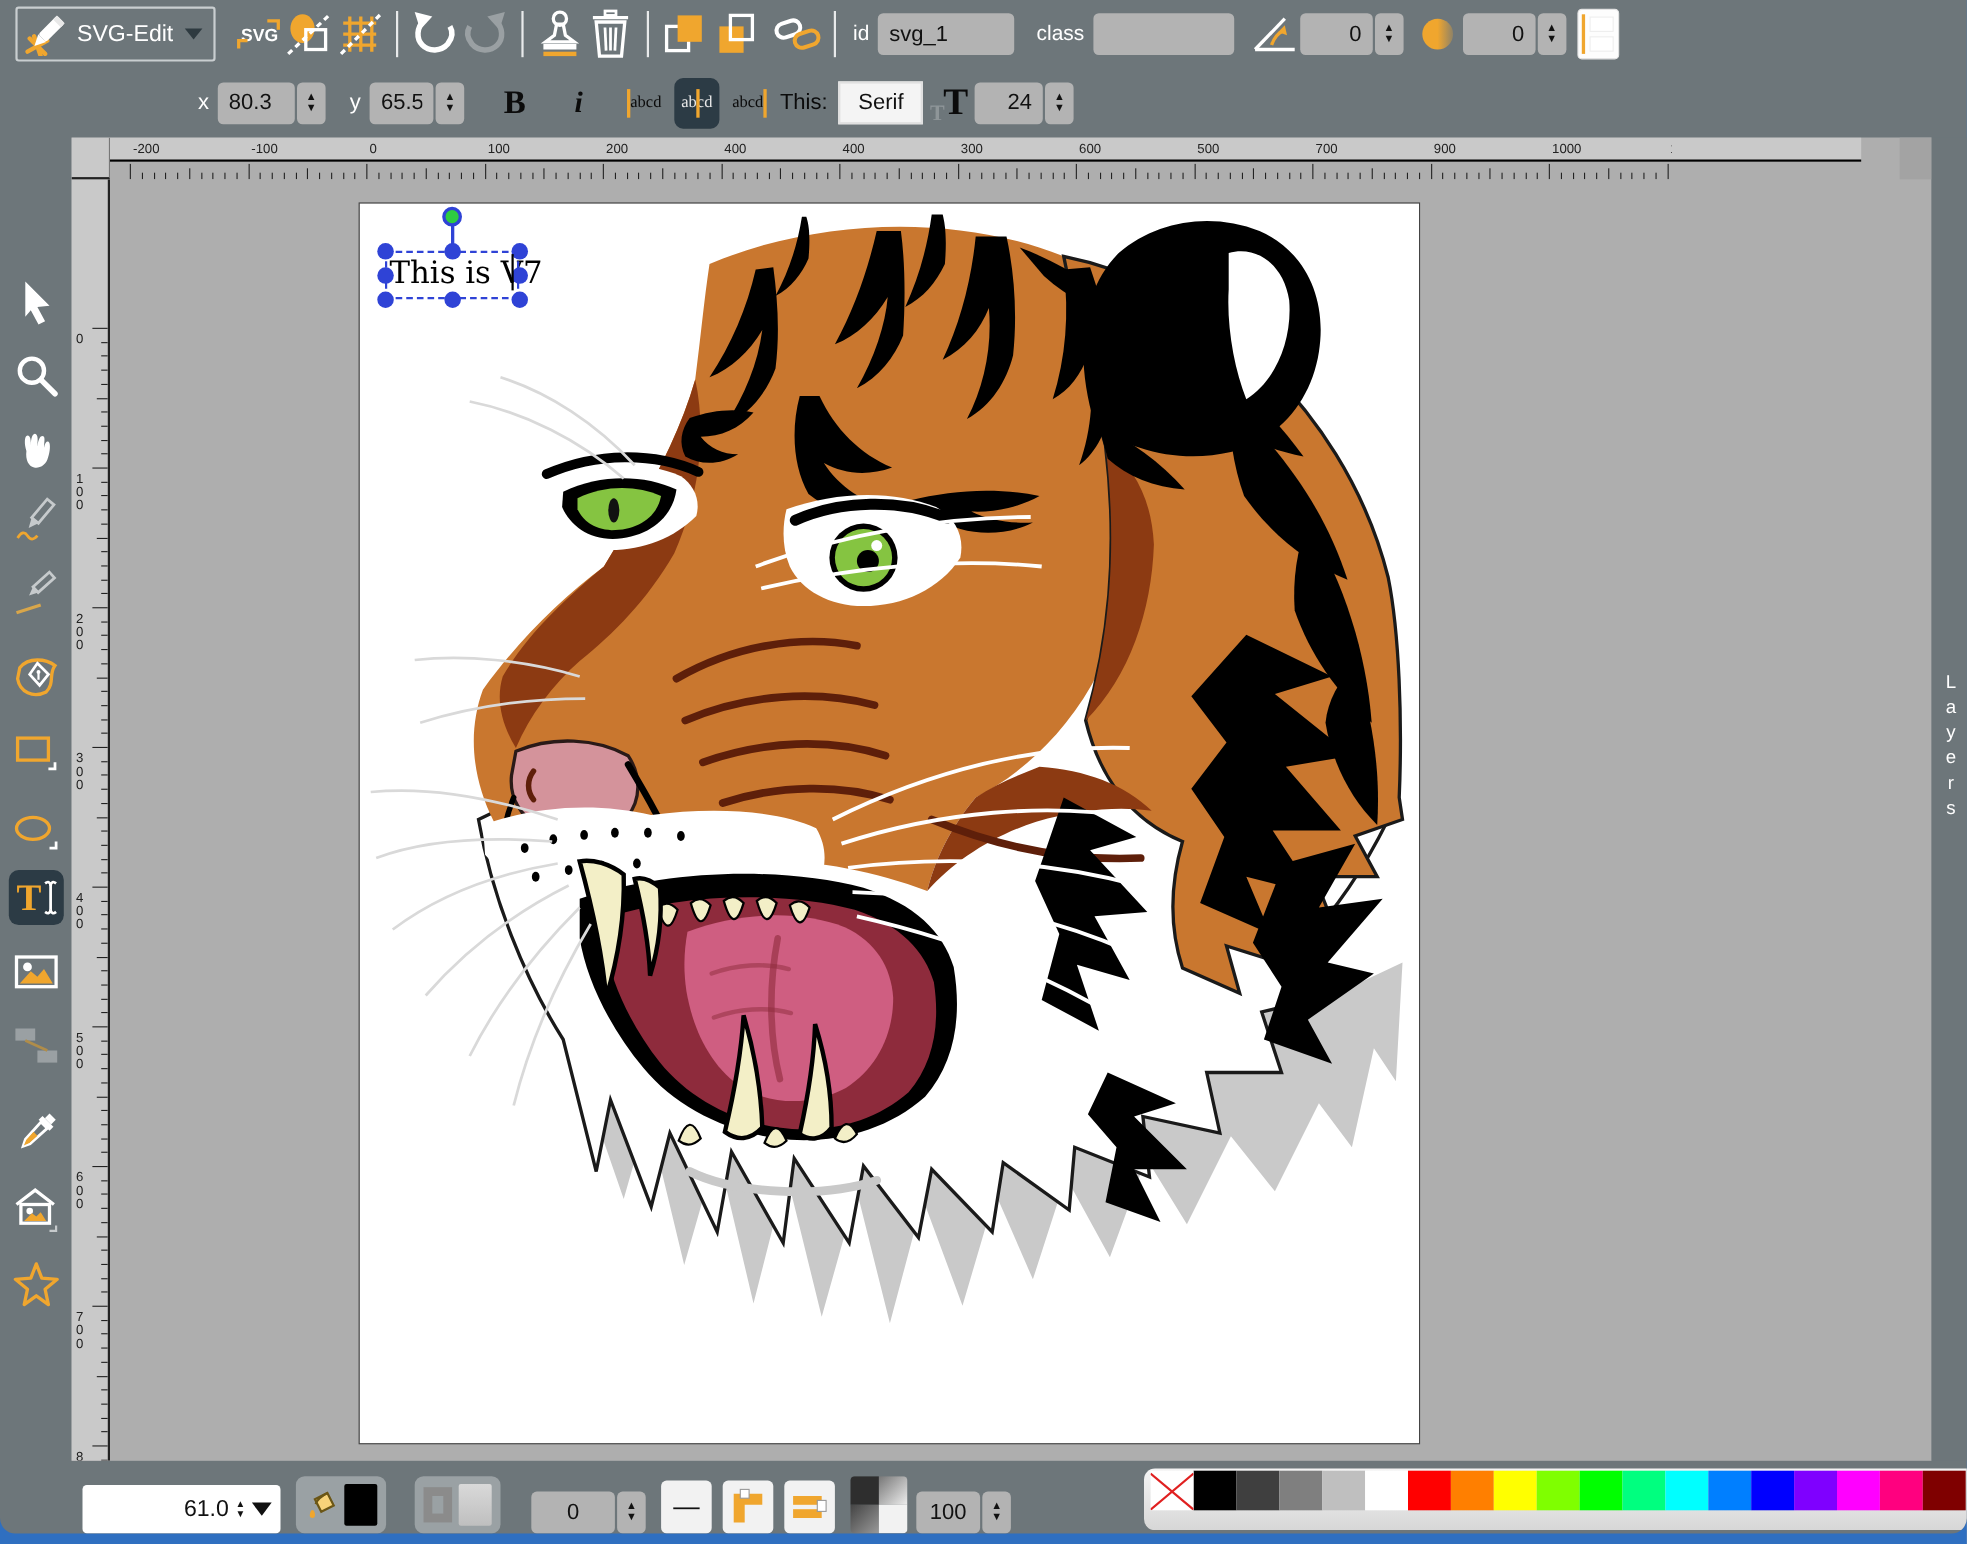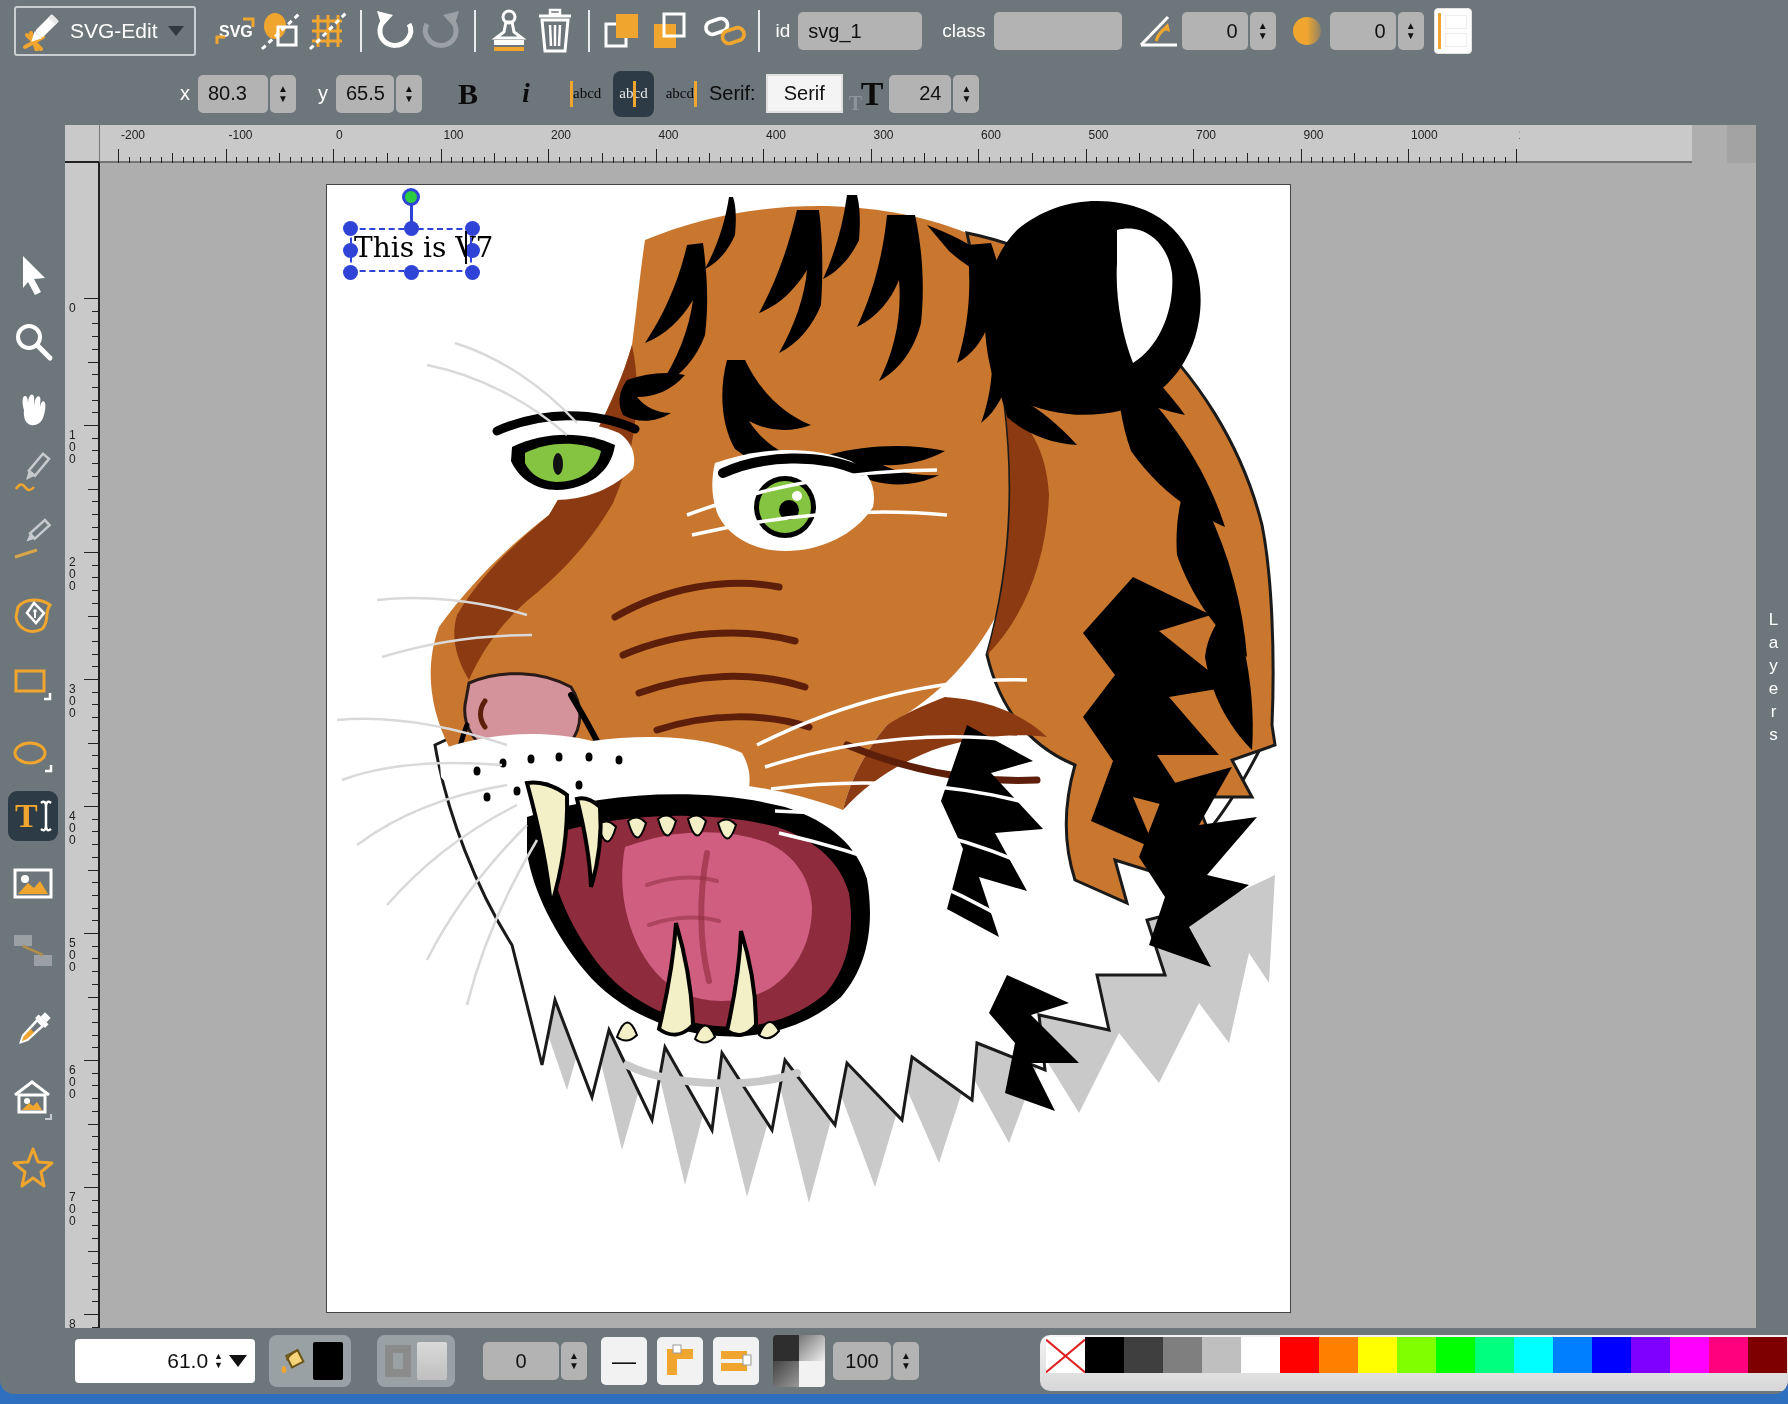--- a/index.html
+++ b/index.html
@@ -43,21 +43,21 @@
   
   .tools { position:absolute; left:0; top:125px; width:65px; height:1203px; }
   .tool { position:absolute; left:8px; width:50px; height:50px; display:flex; align-items:center;
           justify-content:center; cursor:pointer; border-radius:9px; }
   .tool.selected { background:var(--c-selected-tool-bg,#2c3b45); }
   .tool.disabled { cursor:default; }
 
   
   .work { position:absolute; left:65px; top:125px; width:1691px; height:1203px; background:var(--c-workarea-bg,#aeaeae); overflow:hidden; }
   .corner { position:absolute; left:0; top:0; width:35px; height:38px; background:var(--c-ruler-bg,#c9c9c9); border-right:1px solid #777; border-bottom:2px solid #222; }
-  .rulerx { position:absolute; left:35px; top:0; width:1592px; height:38px; background:var(--c-ruler-bg,#c9c9c9); border-bottom:2px solid #737373; }
+  .rulerx { position:absolute; left:35px; top:0; width:1592px; height:22px; background:var(--c-ruler-bg,#c9c9c9); border-bottom:2px solid #000000; }
   .rulerx-ticks { position:absolute; left:0; top:0; width:1420px; height:38px; overflow:hidden; }
   .rulerx-end { position:absolute; left:1627px; top:0; width:64px; height:38px; background:#a3a3a3; }
   .rx-tick { position:absolute; bottom:0; width:1px; background:#222; }
   .rx-lab { position:absolute; top:3px; font-size:12px; color:#222; }
   .rulery { position:absolute; left:0; top:38px; width:35px; height:1165px; background:var(--c-ruler-bg,#c9c9c9); border-right:2px solid #222; overflow:hidden; }
   .ry-tick { position:absolute; right:0; height:1px; background:#222; }
   .ry-lab { position:absolute; left:4px; font-size:12px; color:#222; white-space:pre-line; line-height:12px; }
   .canvas { position:absolute; left:262px; top:60px; width:963px; height:1127px; background:#fff; outline:1px solid #444; }
   .canvas svg { position:absolute; left:0; top:0; }
 
@@ -70,21 +70,21 @@
   .canvas-text { position:absolute; left:27px; top:46px; font-family:"DejaVu Serif","Liberation Serif",serif;
                  font-size:28px; color:#000; white-space:nowrap; }
   .caret-line { position:absolute; left:138px; top:46px; width:2px; height:33px; background:#000; }
 
   
   .layers-strip { position:absolute; right:0; top:125px; width:32px; height:1203px; background:var(--c-toolbar-bg,#6d767a); cursor:pointer; }
   .layers-strip span { position:absolute; top:485px; left:7px; writing-mode:vertical-lr; text-orientation:upright;
                        color:#fff; font-size:17px; letter-spacing:4px; }
 
   
-  .tb3 { position:absolute; left:0; top:1328px; width:1788px; height:66px; display:flex; align-items:center; }
+  .tb3 { position:absolute; left:0; top:1328px; width:1788px; height:66px; display:flex; align-items:flex-end; }
   .zoom-box { width:180px; height:44px; background:#fff; border-radius:4px; margin-left:75px;
               display:flex; align-items:center; justify-content:flex-end; padding-right:8px; gap:6px; cursor:pointer; }
   .zoom-val { font-size:21px; color:#111; }
   .zoom-spin { display:flex; flex-direction:column; }
   .zoom-spin span { font-size:9px; line-height:9px; color:#111; }
   .zoom-dd { width:0; height:0; border-left:9px solid transparent; border-right:9px solid transparent; border-top:12px solid #111; }
   .swatch-group { height:52px; background:#9aa1a4; border-radius:8px; display:flex; align-items:center; padding:0 8px; gap:6px; }
   .fill-swatch { width:30px; height:38px; background:#000; border-radius:2px; }
   .stroke-ring { width:26px; height:32px; border:8px solid #8b8b8b; }
   .stroke-swatch { width:30px; height:38px; background:linear-gradient(180deg,#d9d9d9,#bfbfbf); border-radius:2px; }
@@ -285,21 +285,21 @@
     </div>
     <div class="anchor-btn anchor-sel" style="margin-left:6px; position:relative">
       <span class="abcd">abcd</span>
       <span class="bar" style="position:absolute; left:50%; top:10px"></span>
     </div>
     <div class="anchor-btn" style="margin-left:6px">
       <span class="abcd">abcd</span>
       <span class="bar"></span>
     </div>
 
-    <span class="font-label">Serif:</span>
+    <span class="font-label">This:</span>
     <button class="serif-btn">Serif</button>
     <span class="fontsize-T">T</span>
     <div class="spingroup">
       <input class="tb-input" style="width: 62px; text-align: right;" readonly="" value="24">
       <div class="spin">
           <span>▲</span>
           <span>▼</span>
         </div>
     </div>
   </div>

